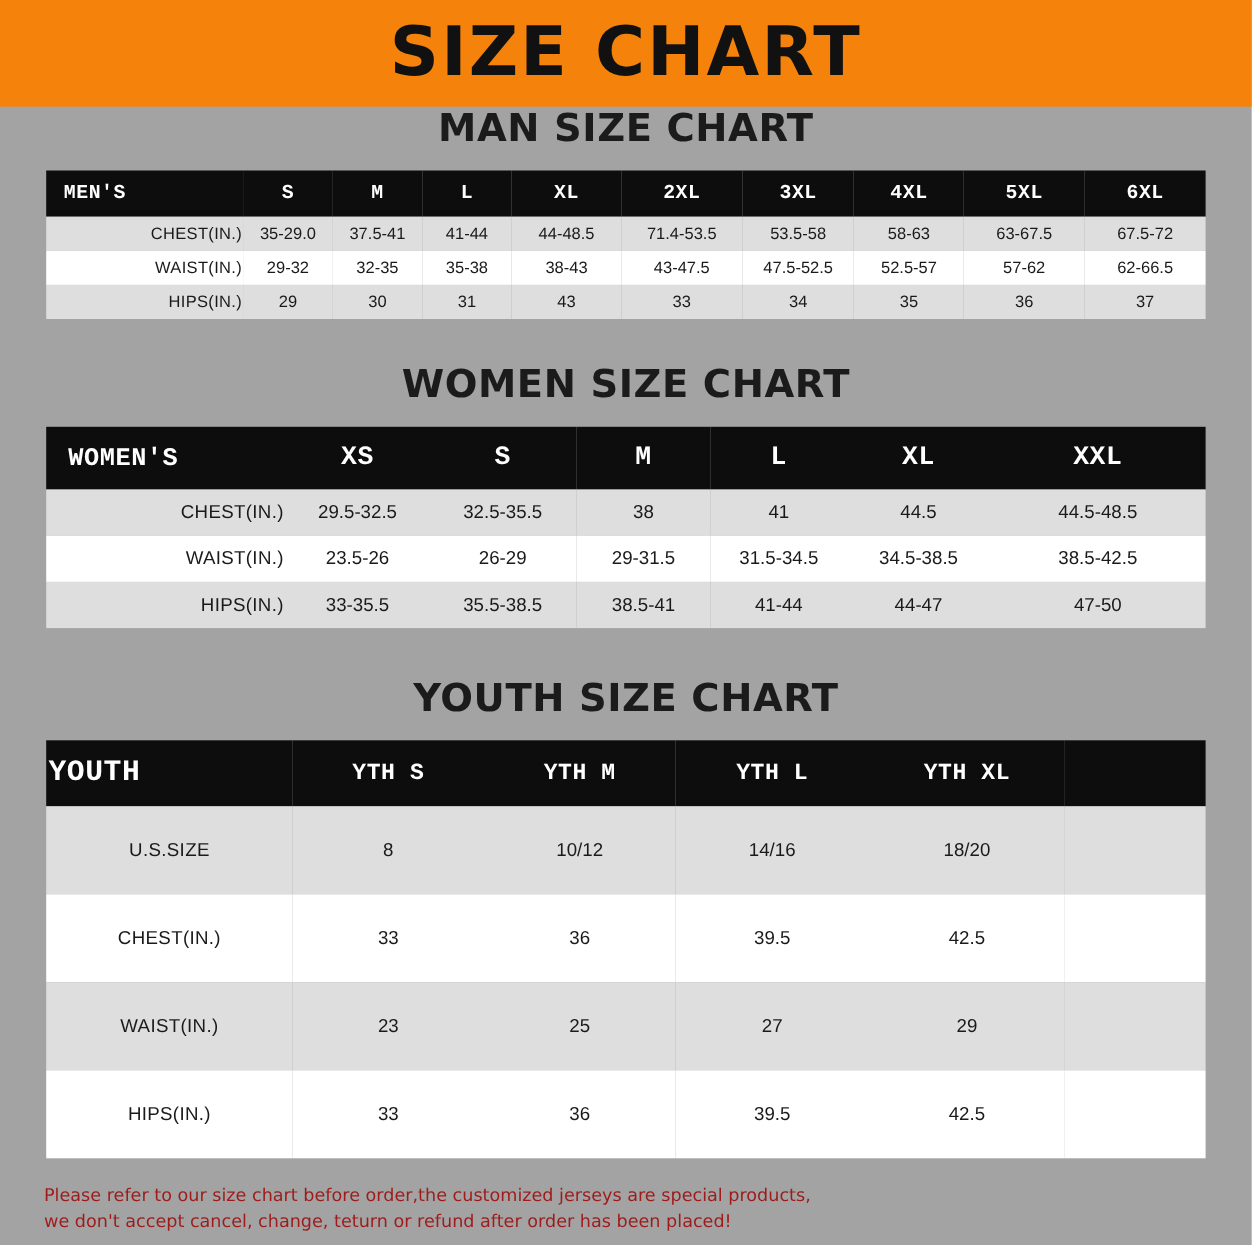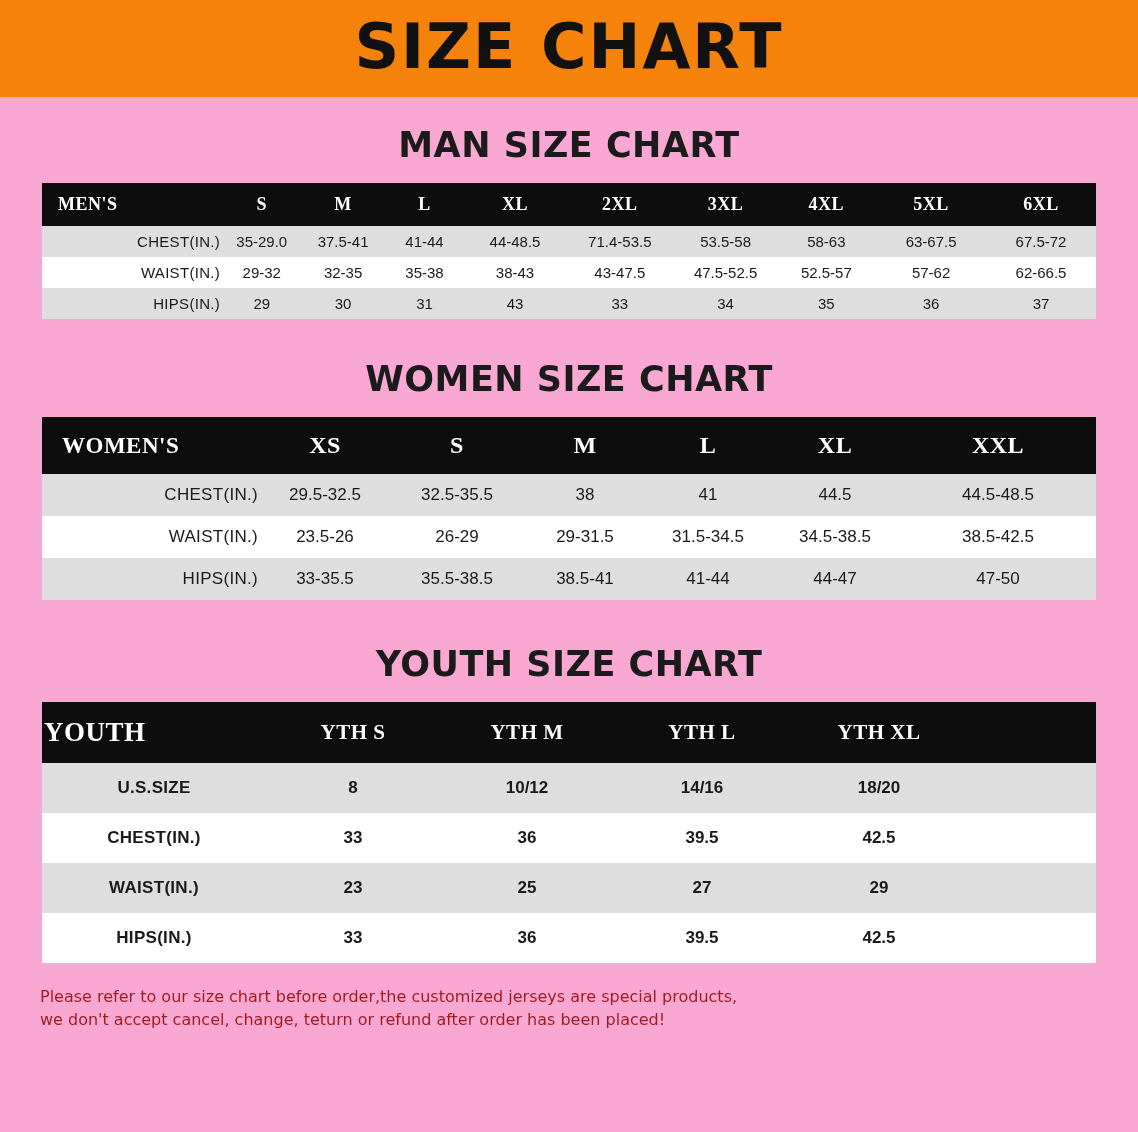--- a/index.html
+++ b/index.html
@@ -10,21 +10,21 @@
     width: 1138px;
     height: 1132px;
     background: #ffffff;
     font-family: "Liberation Sans", sans-serif;
     overflow: hidden;
   }
   .page {
     width: 1138px;
     height: 1132px;
     position: relative;
-    background: #f9a8d4;
+    background: #a3a3a3;
   }
 
   
   .banner {
     background: #f5820a;
     height: 97px;
     display: flex;
     align-items: center;
     justify-content: center;
   }
@@ -40,37 +40,37 @@
 
   
   .section-title {
     text-align: center;
     font-family: "DejaVu Sans", sans-serif;
     font-weight: 700;
     font-size: 35px;
     color: #1b1b1b;
     letter-spacing: 0.5px;
   }
-  .t1 { margin-top: 28px; }
+  .t1 { }
   .t2 { margin-top: 40px; }
   .t3 { margin-top: 44px; text-align: center; }
 
   
   .tablewrap {
     margin: 0 42px;
   }
   table {
     border-collapse: collapse;
     width: 1054px;
     table-layout: fixed;
   }
   thead th {
     background: #0d0d0d;
     color: #ffffff;
-    font-family: Liberation Serif, serif;
+    font-family: Liberation Mono, monospace;
     font-weight: 700;
     font-size: 19px;
     text-align: center;
     padding: 11px 2px;
     letter-spacing: 0.5px;
   }
   thead th.rowhead {
     text-align: left;
     padding-left: 16px;
     font-size: 22px;
@@ -102,21 +102,21 @@
   #women-table { margin-top: 18px; }
   #women-table thead th { font-size: 24px; padding: 15px 2px; }
   #women-table thead th.rowhead { font-size: 23px; padding-left: 20px; }
   #women-table tbody td { font-size: 17px; padding: 11px 2px; }
   #women-table tbody td.rowhead { font-size: 17px; }
 
   
   #youth-table { margin-top: 18px; }
   #youth-table thead th { font-size: 21px; padding: 15px 2px; }
   #youth-table thead th.rowhead { font-size: 27px; }
-  #youth-table tbody td { font-size: 17px; padding: 15px 2px; font-weight: bold; }
+  #youth-table tbody td { font-size: 17px; padding: 30px 2px; }
   #youth-table tbody td.rowhead { font-size: 17px; text-align: center; padding-right: 2px; }
 
   
   .note {
     margin: 22px 40px 0 40px;
     color: #9e1b1b;
     font-family: "DejaVu Sans", sans-serif;
     font-size: 16px;
     line-height: 1.45;
     text-align: left;

